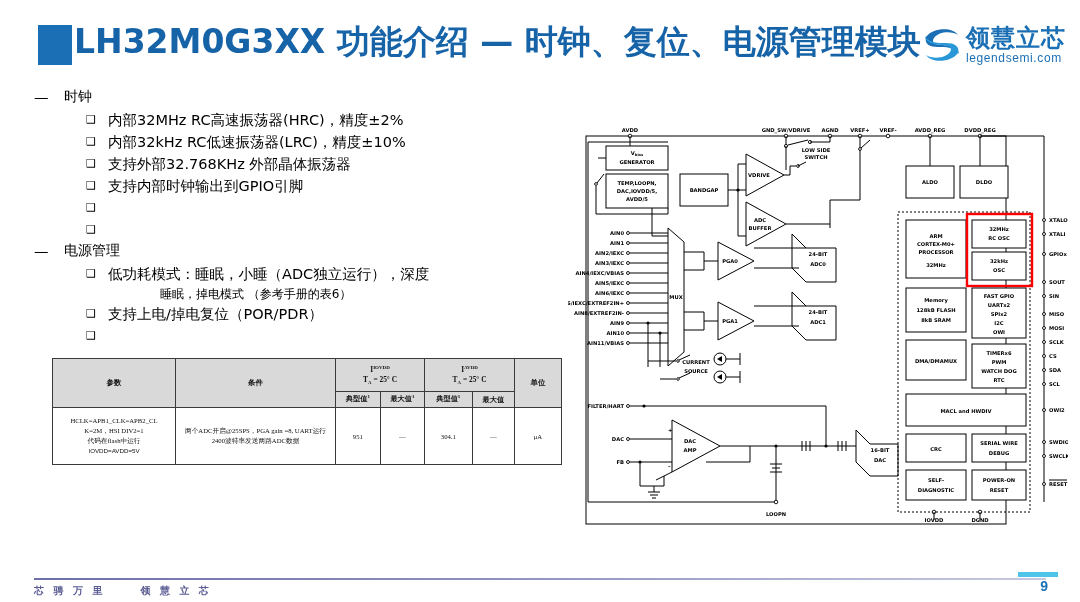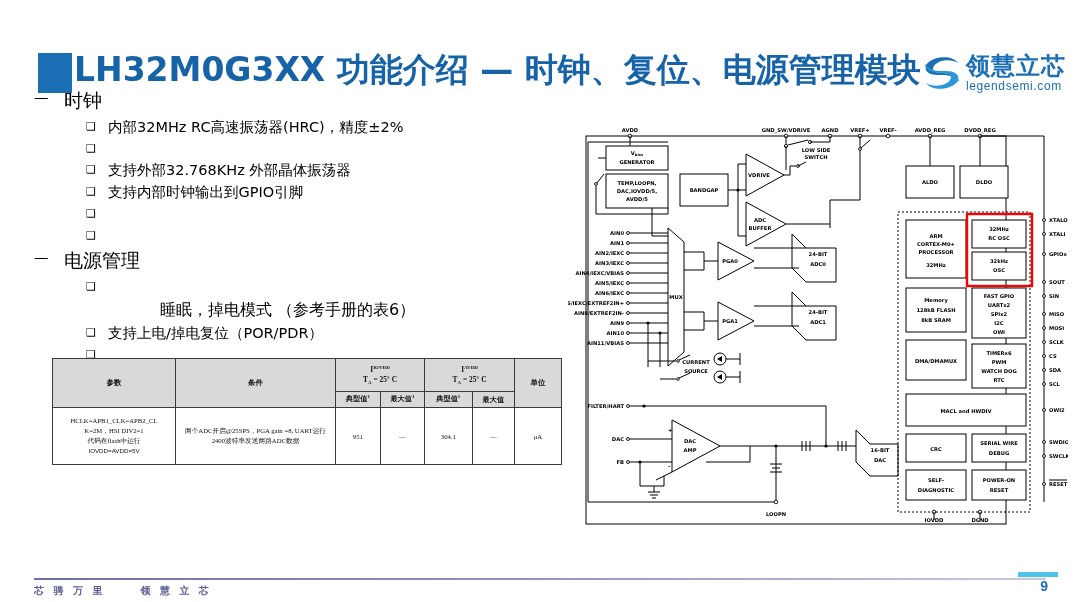--- a/index.html
+++ b/index.html
@@ -4,47 +4,47 @@
 <title>LH32M0G3XX</title>
 <style>
   html,body{margin:0;padding:0;}
   body{
     width:1080px;height:602px;
     background:#ffffff;
     font-family:"Liberation Sans","DejaVu Sans",sans-serif;
     position:relative;overflow:hidden;
   }
   
-  #header{position:absolute;left:0;top:22px;width:1080px;height:48px;margin-top:28px;}
+  #header{position:absolute;left:0;top:22px;width:1080px;height:48px;}
   #title-accent{position:absolute;left:38px;top:3px;width:34px;height:40px;background:#1a6fb5;}
   #page-title{
     position:absolute;left:74px;top:-2px;
     font-size:33px;font-weight:bold;color:#1663a8;
     letter-spacing:0px;white-space:nowrap;
     font-family:"DejaVu Sans","Liberation Sans",sans-serif;
   }
   #brand-logo{position:absolute;right:14px;top:2px;height:42px;display:flex;align-items:center;}
   #brand-mark{width:42px;height:40px;position:relative;margin-right:3px;}
   #brand-text-wrap{display:flex;flex-direction:column;justify-content:flex-end;line-height:1;}
   #brand-cn{font-size:24px;font-weight:bold;color:#1b6fb5;letter-spacing:1px;
             font-family:"DejaVu Sans","Liberation Sans",sans-serif;}
   #brand-en{font-size:12px;font-weight:normal;color:#1b6fb5;letter-spacing:0.6px;margin-top:2px;}
 
   
   #bullets{position:absolute;left:34px;top:86px;width:470px;
            font-size:14.5px;color:#000;line-height:1.52;
            font-family:"DejaVu Sans","Liberation Sans",sans-serif;}
   .lvl1{display:flex;align-items:flex-start;margin:0 0 1px 0;}
   .lvl1 .dash{width:30px;flex:0 0 30px;text-align:left;font-size:14.5px;}
-  .lvl1 .txt{font-size:19px;}
+  .lvl1 .txt{font-size:14px;}
   .lvl2{display:flex;align-items:flex-start;margin:0;padding-left:52px;}
   .lvl2 .sq{flex:0 0 22px;font-size:11px;line-height:1.95;}
   .lvl2 .txt{font-size:14.5px;line-height:1.52;}
   .hl{background:#ffff00;}
-  .cont{padding-left:126px;font-size:16px;line-height:1.52;}
+  .cont{padding-left:126px;font-size:12px;line-height:1.52;}
 
   
   #param-table{position:absolute;left:52px;top:358px;width:510px;
                border-collapse:collapse;font-size:6.6px;color:#111;
                font-family:"Liberation Serif","DejaVu Serif",serif;}
   #param-table td,#param-table th{border:1px solid #3a3a3a;text-align:center;
                vertical-align:middle;padding:1px 2px;font-weight:normal;}
   #param-table .hdr{background:#d9d9d9;font-weight:bold;font-size:7.4px;}
   #param-table .sub{background:#d9d9d9;font-weight:bold;font-size:7.2px;height:13px;}
   #param-table .body td{background:#fff;font-size:6.7px;}
@@ -91,20 +91,21 @@
     <span class="dash">—</span>
     <span class="txt">时钟</span>
   </div>
 
   <div class="lvl2">
     <span class="sq">❑</span>
     <span class="txt">内部32MHz  RC高速振荡器(HRC)，精度±2%</span>
   </div>
   <div class="lvl2">
     <span class="sq">❑</span>
+    <span class="txt">内部32kHz  RC低速振荡器(LRC)，精度±10%</span>
   </div>
   <div class="lvl2">
     <span class="sq">❑</span>
     <span class="txt">支持外部32.768KHz  外部晶体振荡器</span>
   </div>
   <div class="lvl2">
     <span class="sq">❑</span>
     <span class="txt">支持内部时钟输出到GPIO引脚</span>
   </div>
   <div class="lvl2">
@@ -114,20 +115,21 @@
     <span class="sq">❑</span>
   </div>
 
   <div class="lvl1">
     <span class="dash">—</span>
     <span class="txt">电源管理</span>
   </div>
 
   <div class="lvl2">
     <span class="sq">❑</span>
+    <span class="txt">低功耗模式：睡眠，小睡（ADC独立运行），深度</span>
   </div>
   <div class="cont">睡眠，掉电模式 （参考手册的表6）</div>
   <div class="lvl2">
     <span class="sq">❑</span>
     <span class="txt">支持上电/掉电复位（POR/PDR）</span>
   </div>
   <div class="lvl2">
     <span class="sq">❑</span>
   </div>
 </div>

